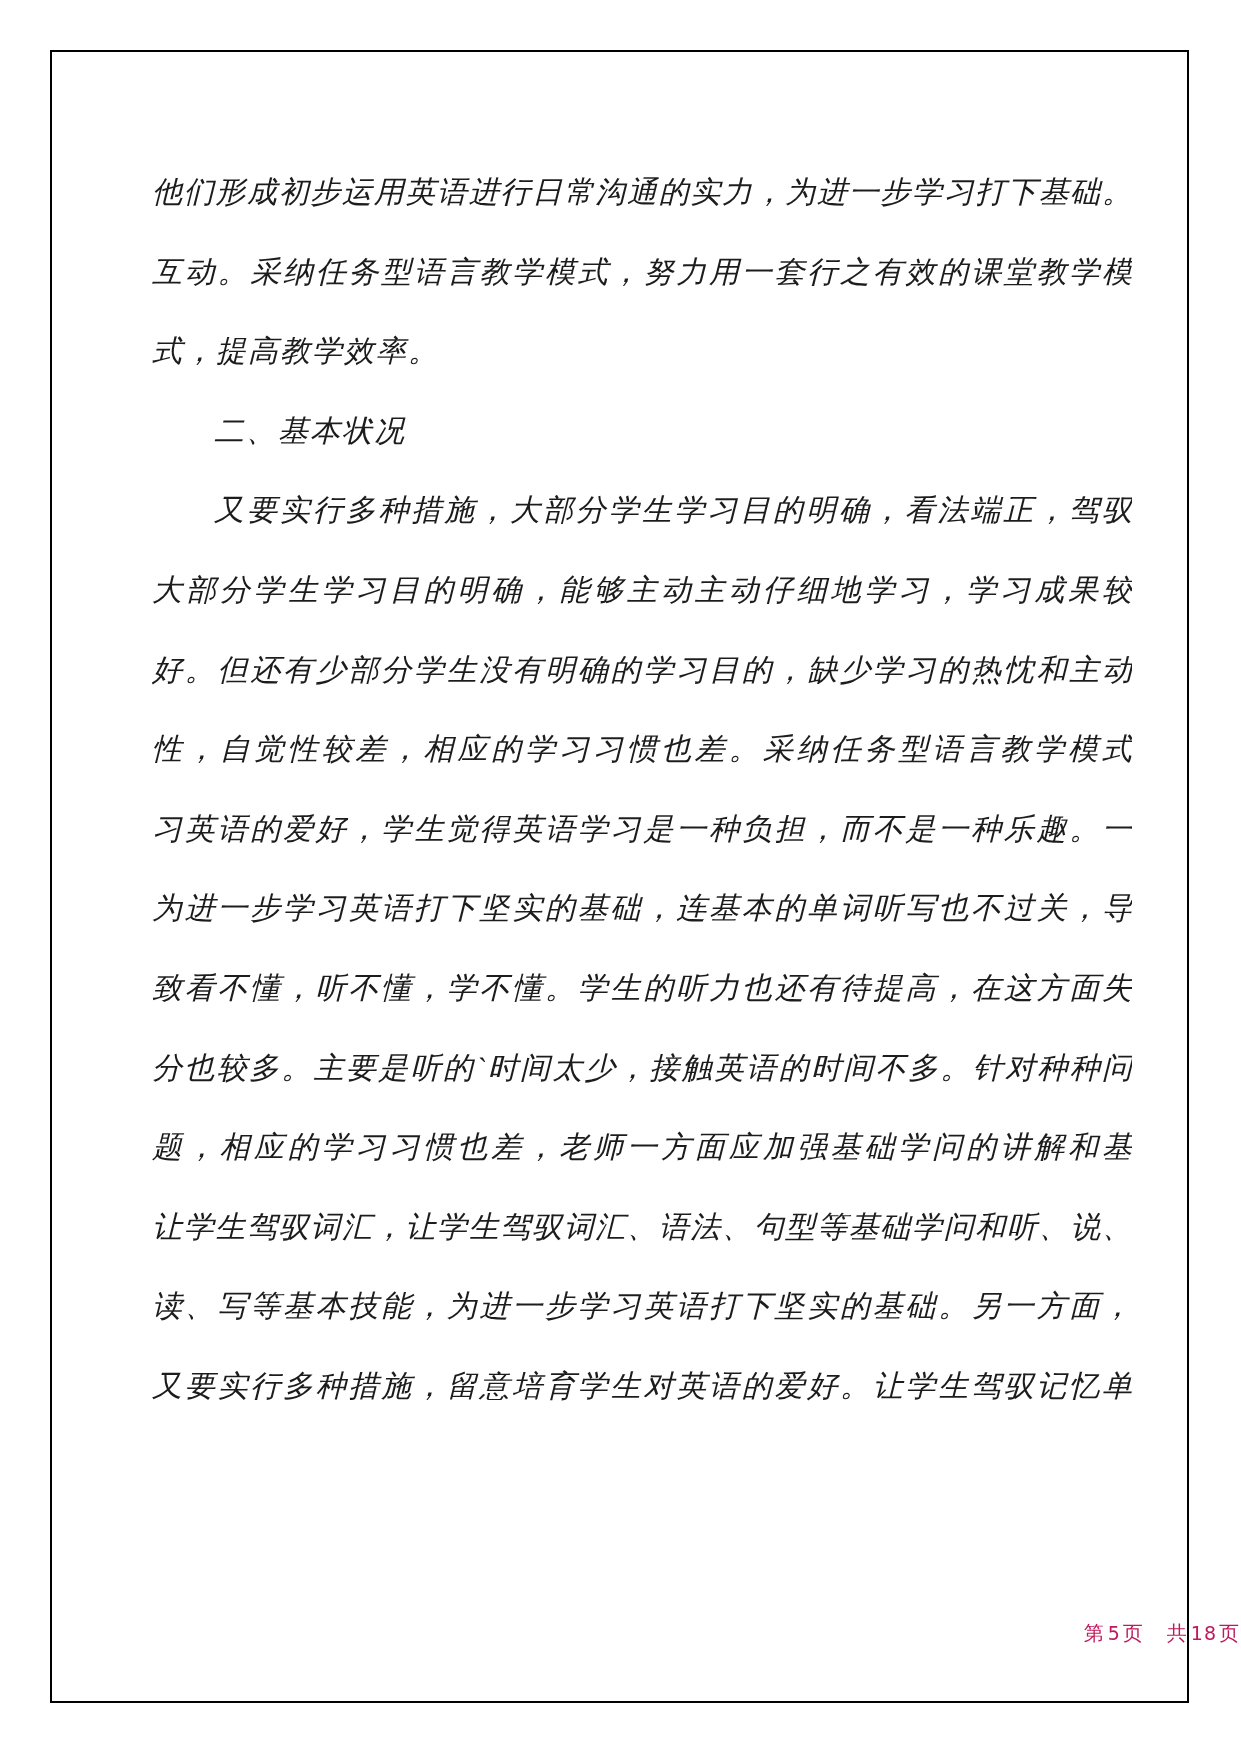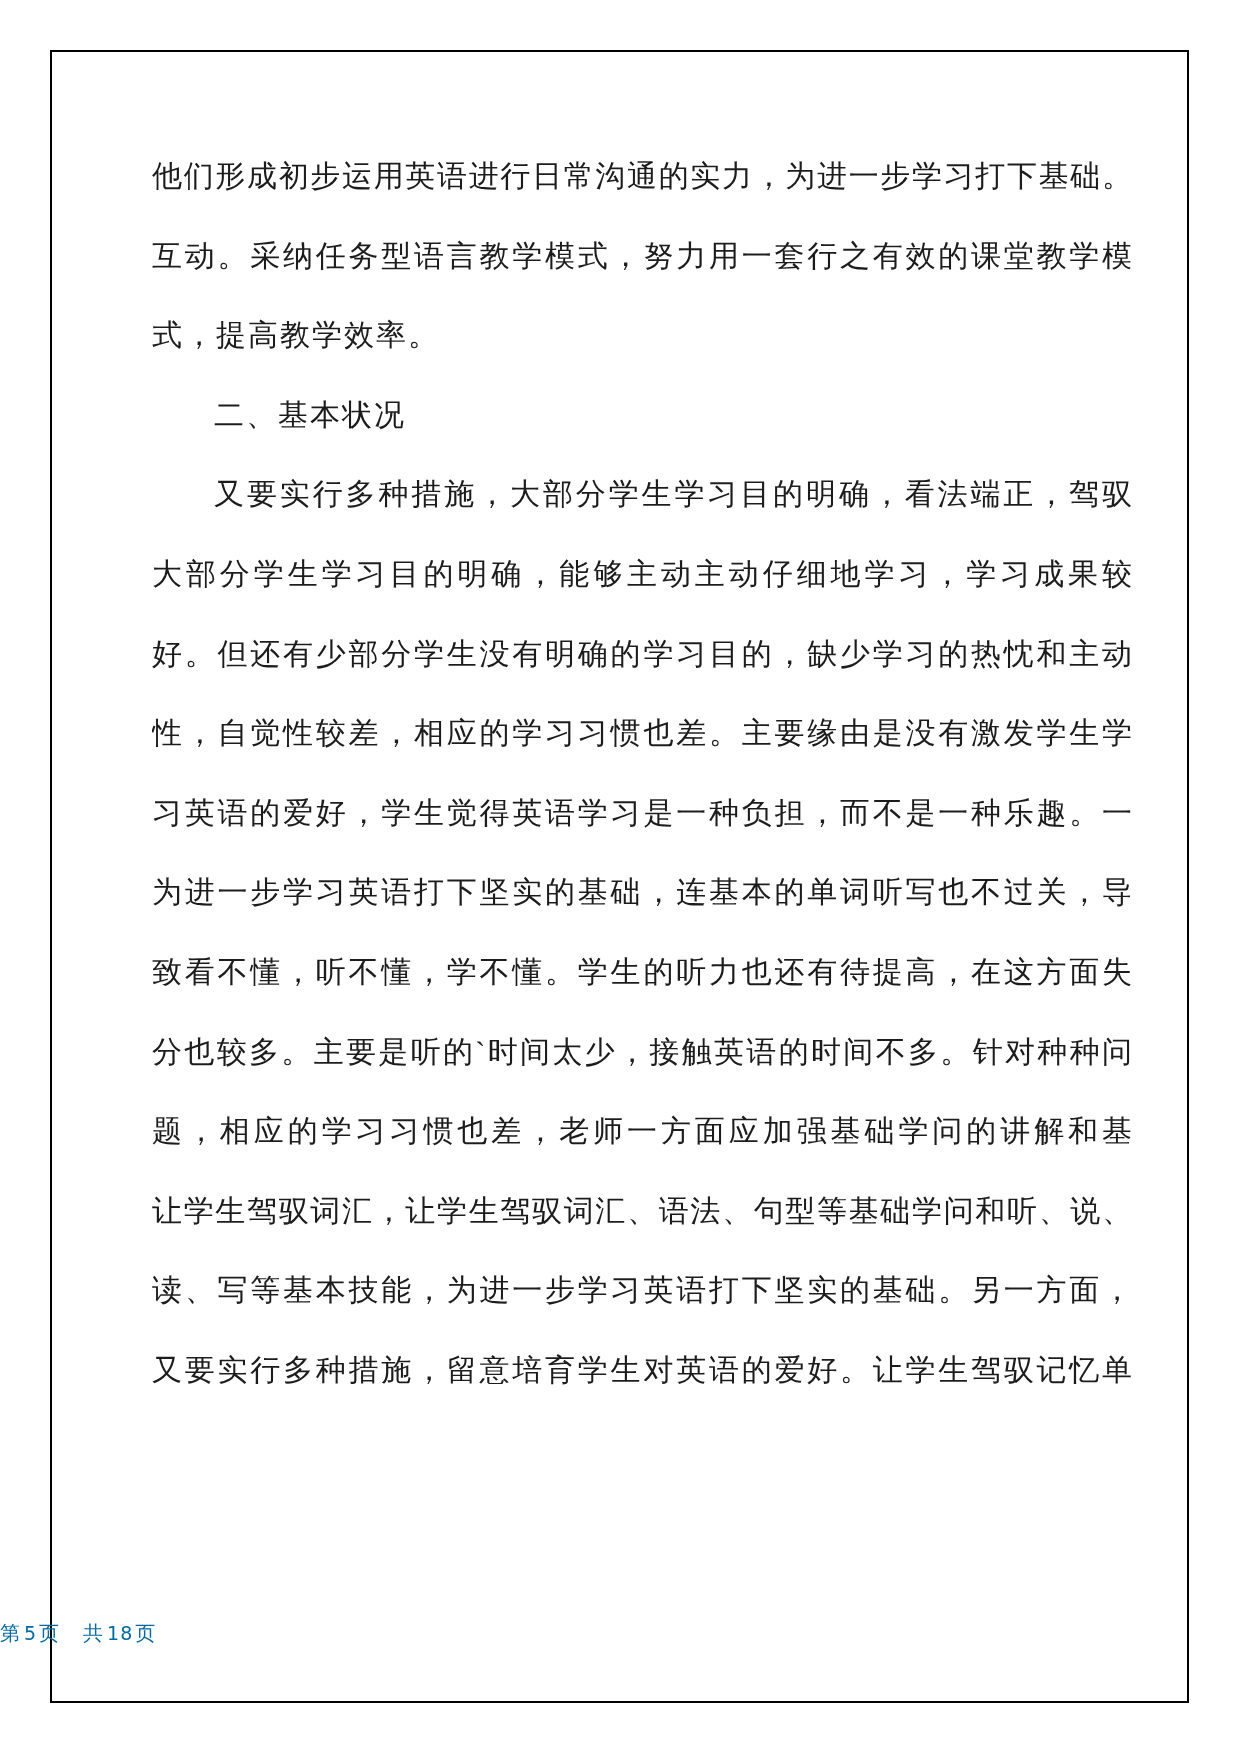--- a/index.html
+++ b/index.html
@@ -19,22 +19,23 @@
     left: 50px;
     top: 50px;
     width: 1135px;
     height: 1649px;
     border: 2px solid #000000;
     box-sizing: content-box;
   }
   .text-block {
     position: absolute;
     left: 152px;
-    top: 136px;
+    top: 152px;
     width: 980px;
+    font-style: italic;
   }
   .line {
     height: 79.6px;
     line-height: 79.6px;
     font-size: 30px;
     color: #1c1c1c;
     letter-spacing: 2px;
     white-space: nowrap;
   }
   .line.j {
@@ -45,23 +46,23 @@
     overflow: hidden;
   }
   .line.indent {
     text-indent: 62px;
   }
   .footer {
     position: absolute;
     left: 0;
     top: 1620px;
     width: 1241px;
-    text-align: left;
+    text-align: right;
     font-size: 20px;
-    color: #0369a1;
+    color: #be185d;
     letter-spacing: 2px;
   }
   .footer .num {
     font-family: "DejaVu Sans", "Liberation Sans", sans-serif;
     font-size: 19px;
     letter-spacing: 1px;
     margin: 0 2px;
   }
   .footer .gap {
     display: inline-block;
@@ -74,21 +75,21 @@
 <div class="page-frame"></div>
 
 <div class="text-block">
   <div class="line j">他们形成初步运用英语进行日常沟通的实力，为进一步学习打下基础。</div>
   <div class="line j">互动。采纳任务型语言教学模式，努力用一套行之有效的课堂教学模</div>
   <div class="line">式，提高教学效率。</div>
   <div class="line indent">二、基本状况</div>
   <div class="line j indent">又要实行多种措施，大部分学生学习目的明确，看法端正，驾驭</div>
   <div class="line j">大部分学生学习目的明确，能够主动主动仔细地学习，学习成果较</div>
   <div class="line j">好。但还有少部分学生没有明确的学习目的，缺少学习的热忱和主动</div>
-  <div class="line j">性，自觉性较差，相应的学习习惯也差。主要缘由是没有激发学生学</div>
+  <div class="line j">性，自觉性较差，相应的学习习惯也差。采纳任务型语言教学模式</div>
   <div class="line j">习英语的爱好，学生觉得英语学习是一种负担，而不是一种乐趣。一</div>
   <div class="line j">为进一步学习英语打下坚实的基础，连基本的单词听写也不过关，导</div>
   <div class="line j">致看不懂，听不懂，学不懂。学生的听力也还有待提高，在这方面失</div>
   <div class="line j">分也较多。主要是听的`时间太少，接触英语的时间不多。针对种种问</div>
   <div class="line j">题，相应的学习习惯也差，老师一方面应加强基础学问的讲解和基</div>
   <div class="line j">让学生驾驭词汇，让学生驾驭词汇、语法、句型等基础学问和听、说、</div>
   <div class="line j">读、写等基本技能，为进一步学习英语打下坚实的基础。另一方面，</div>
   <div class="line j">又要实行多种措施，留意培育学生对英语的爱好。让学生驾驭记忆单</div>
 </div>
 

